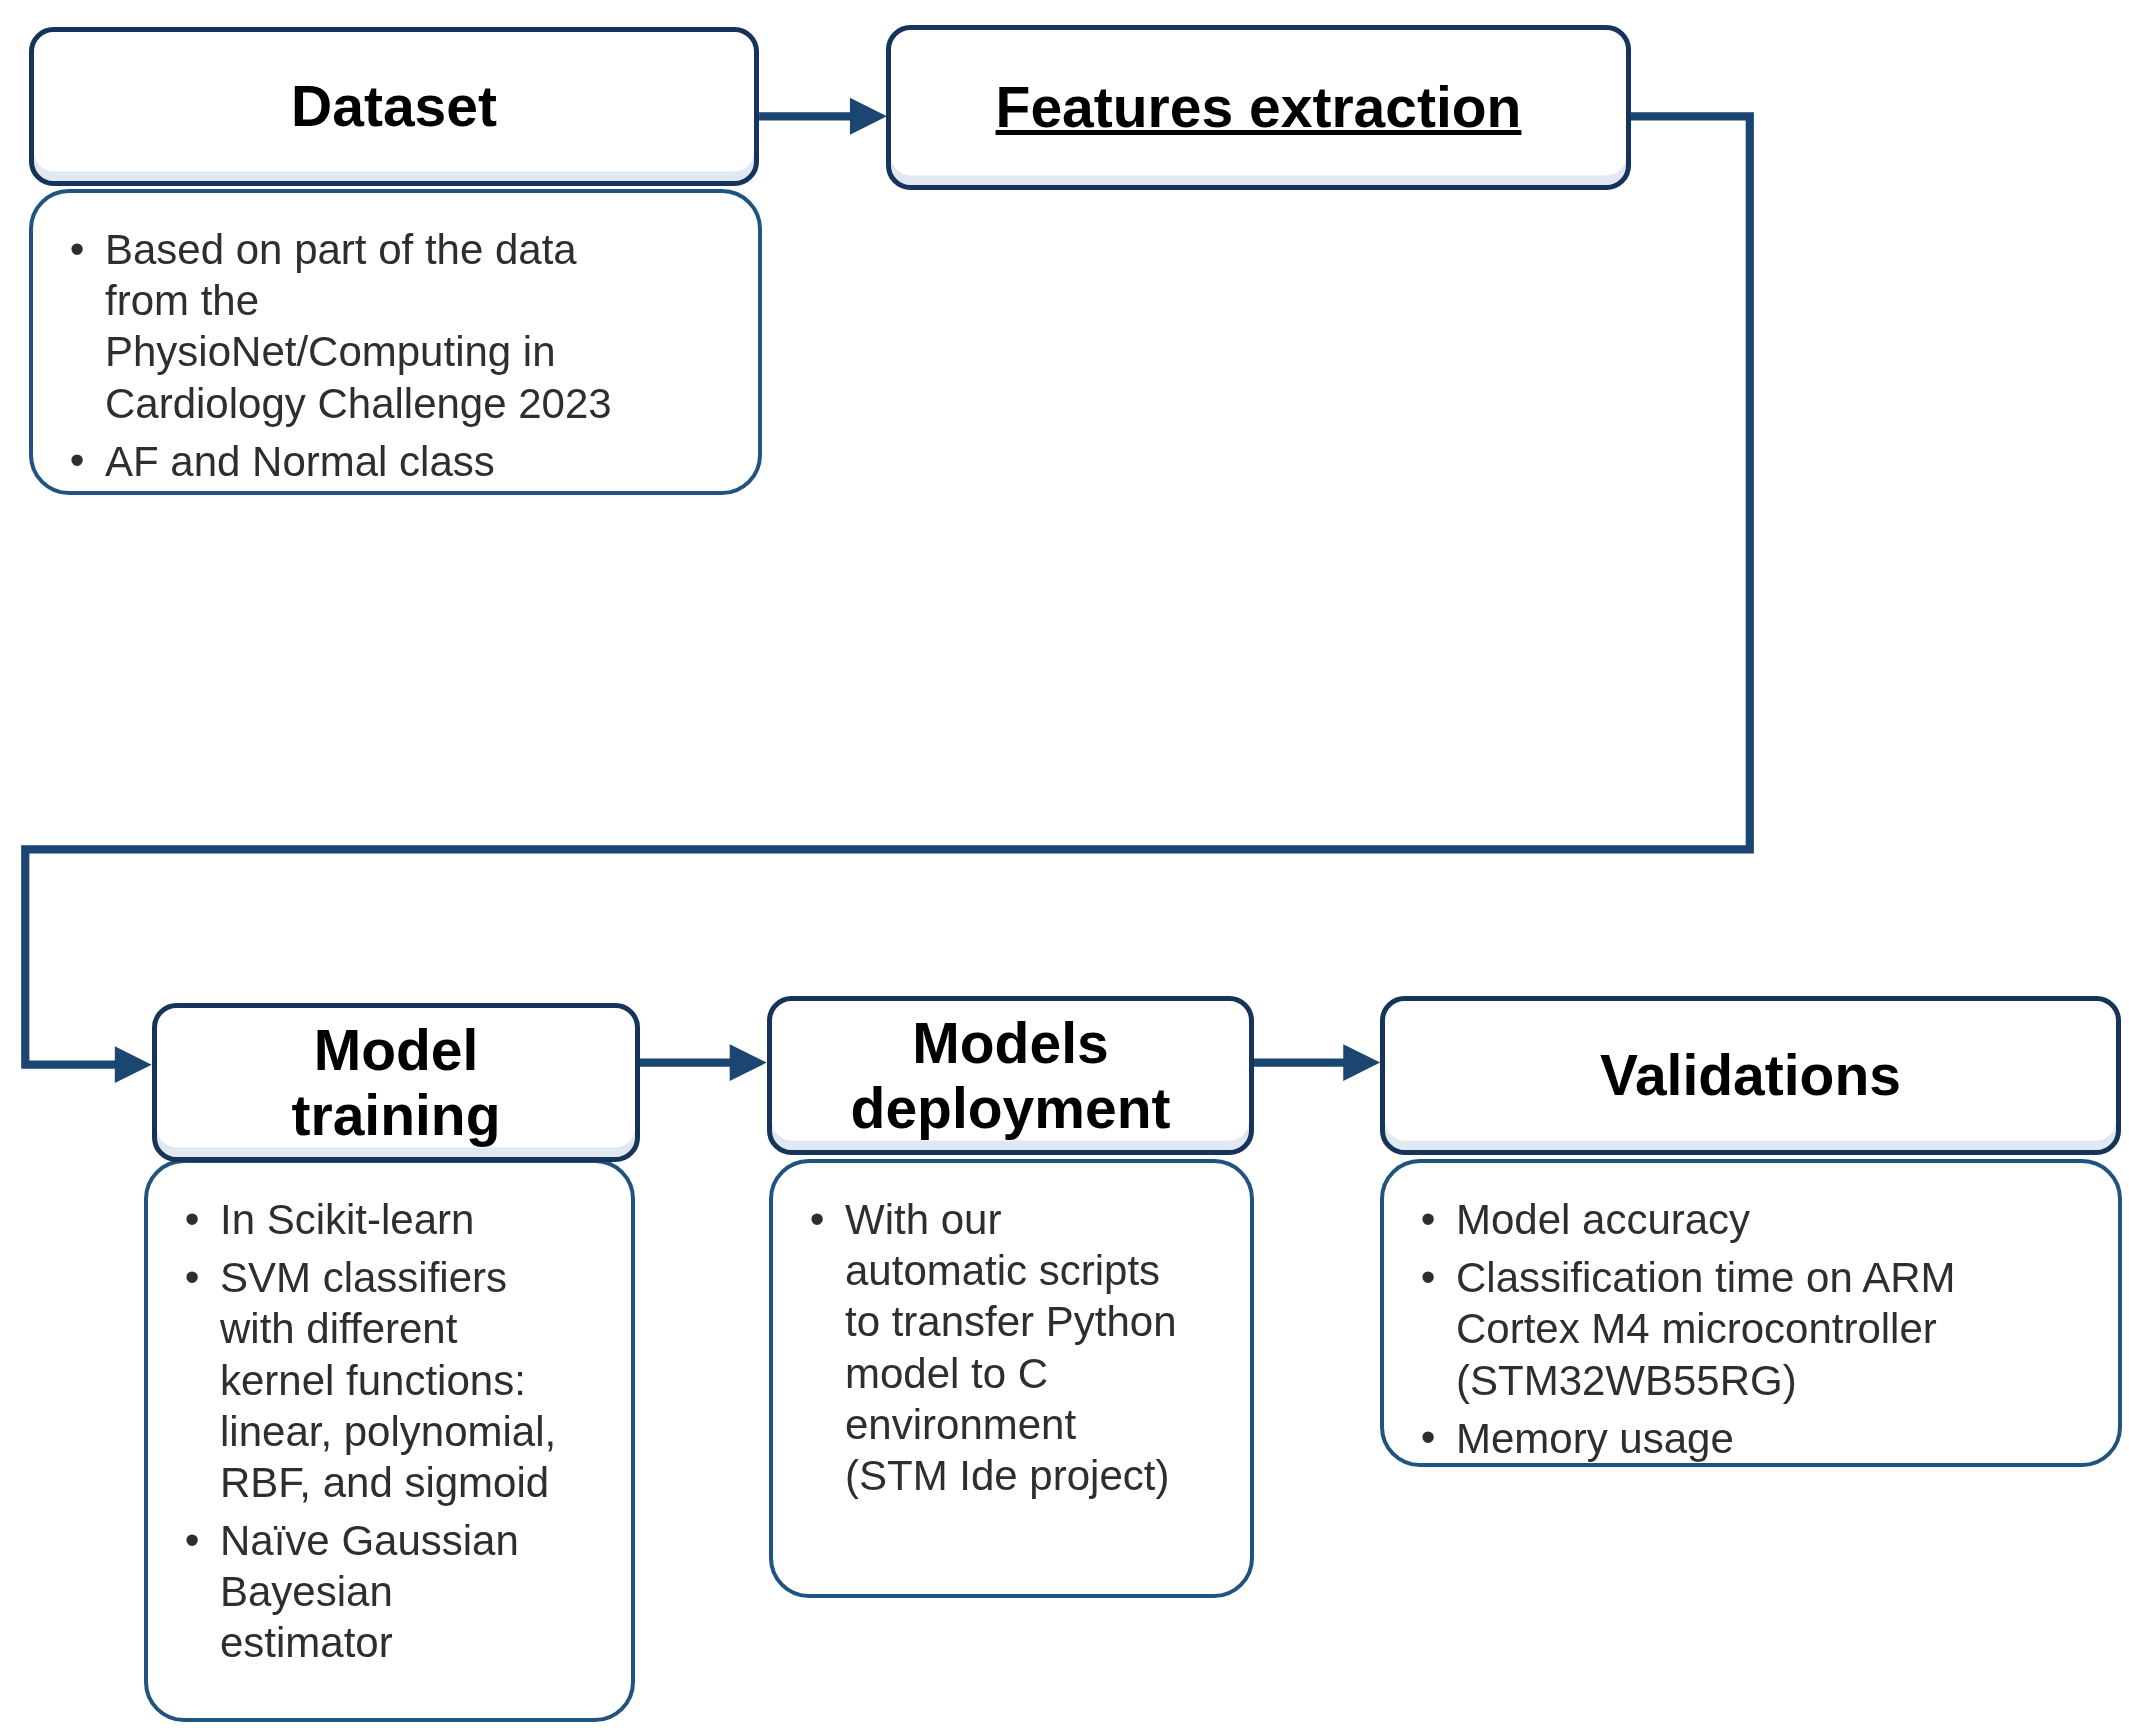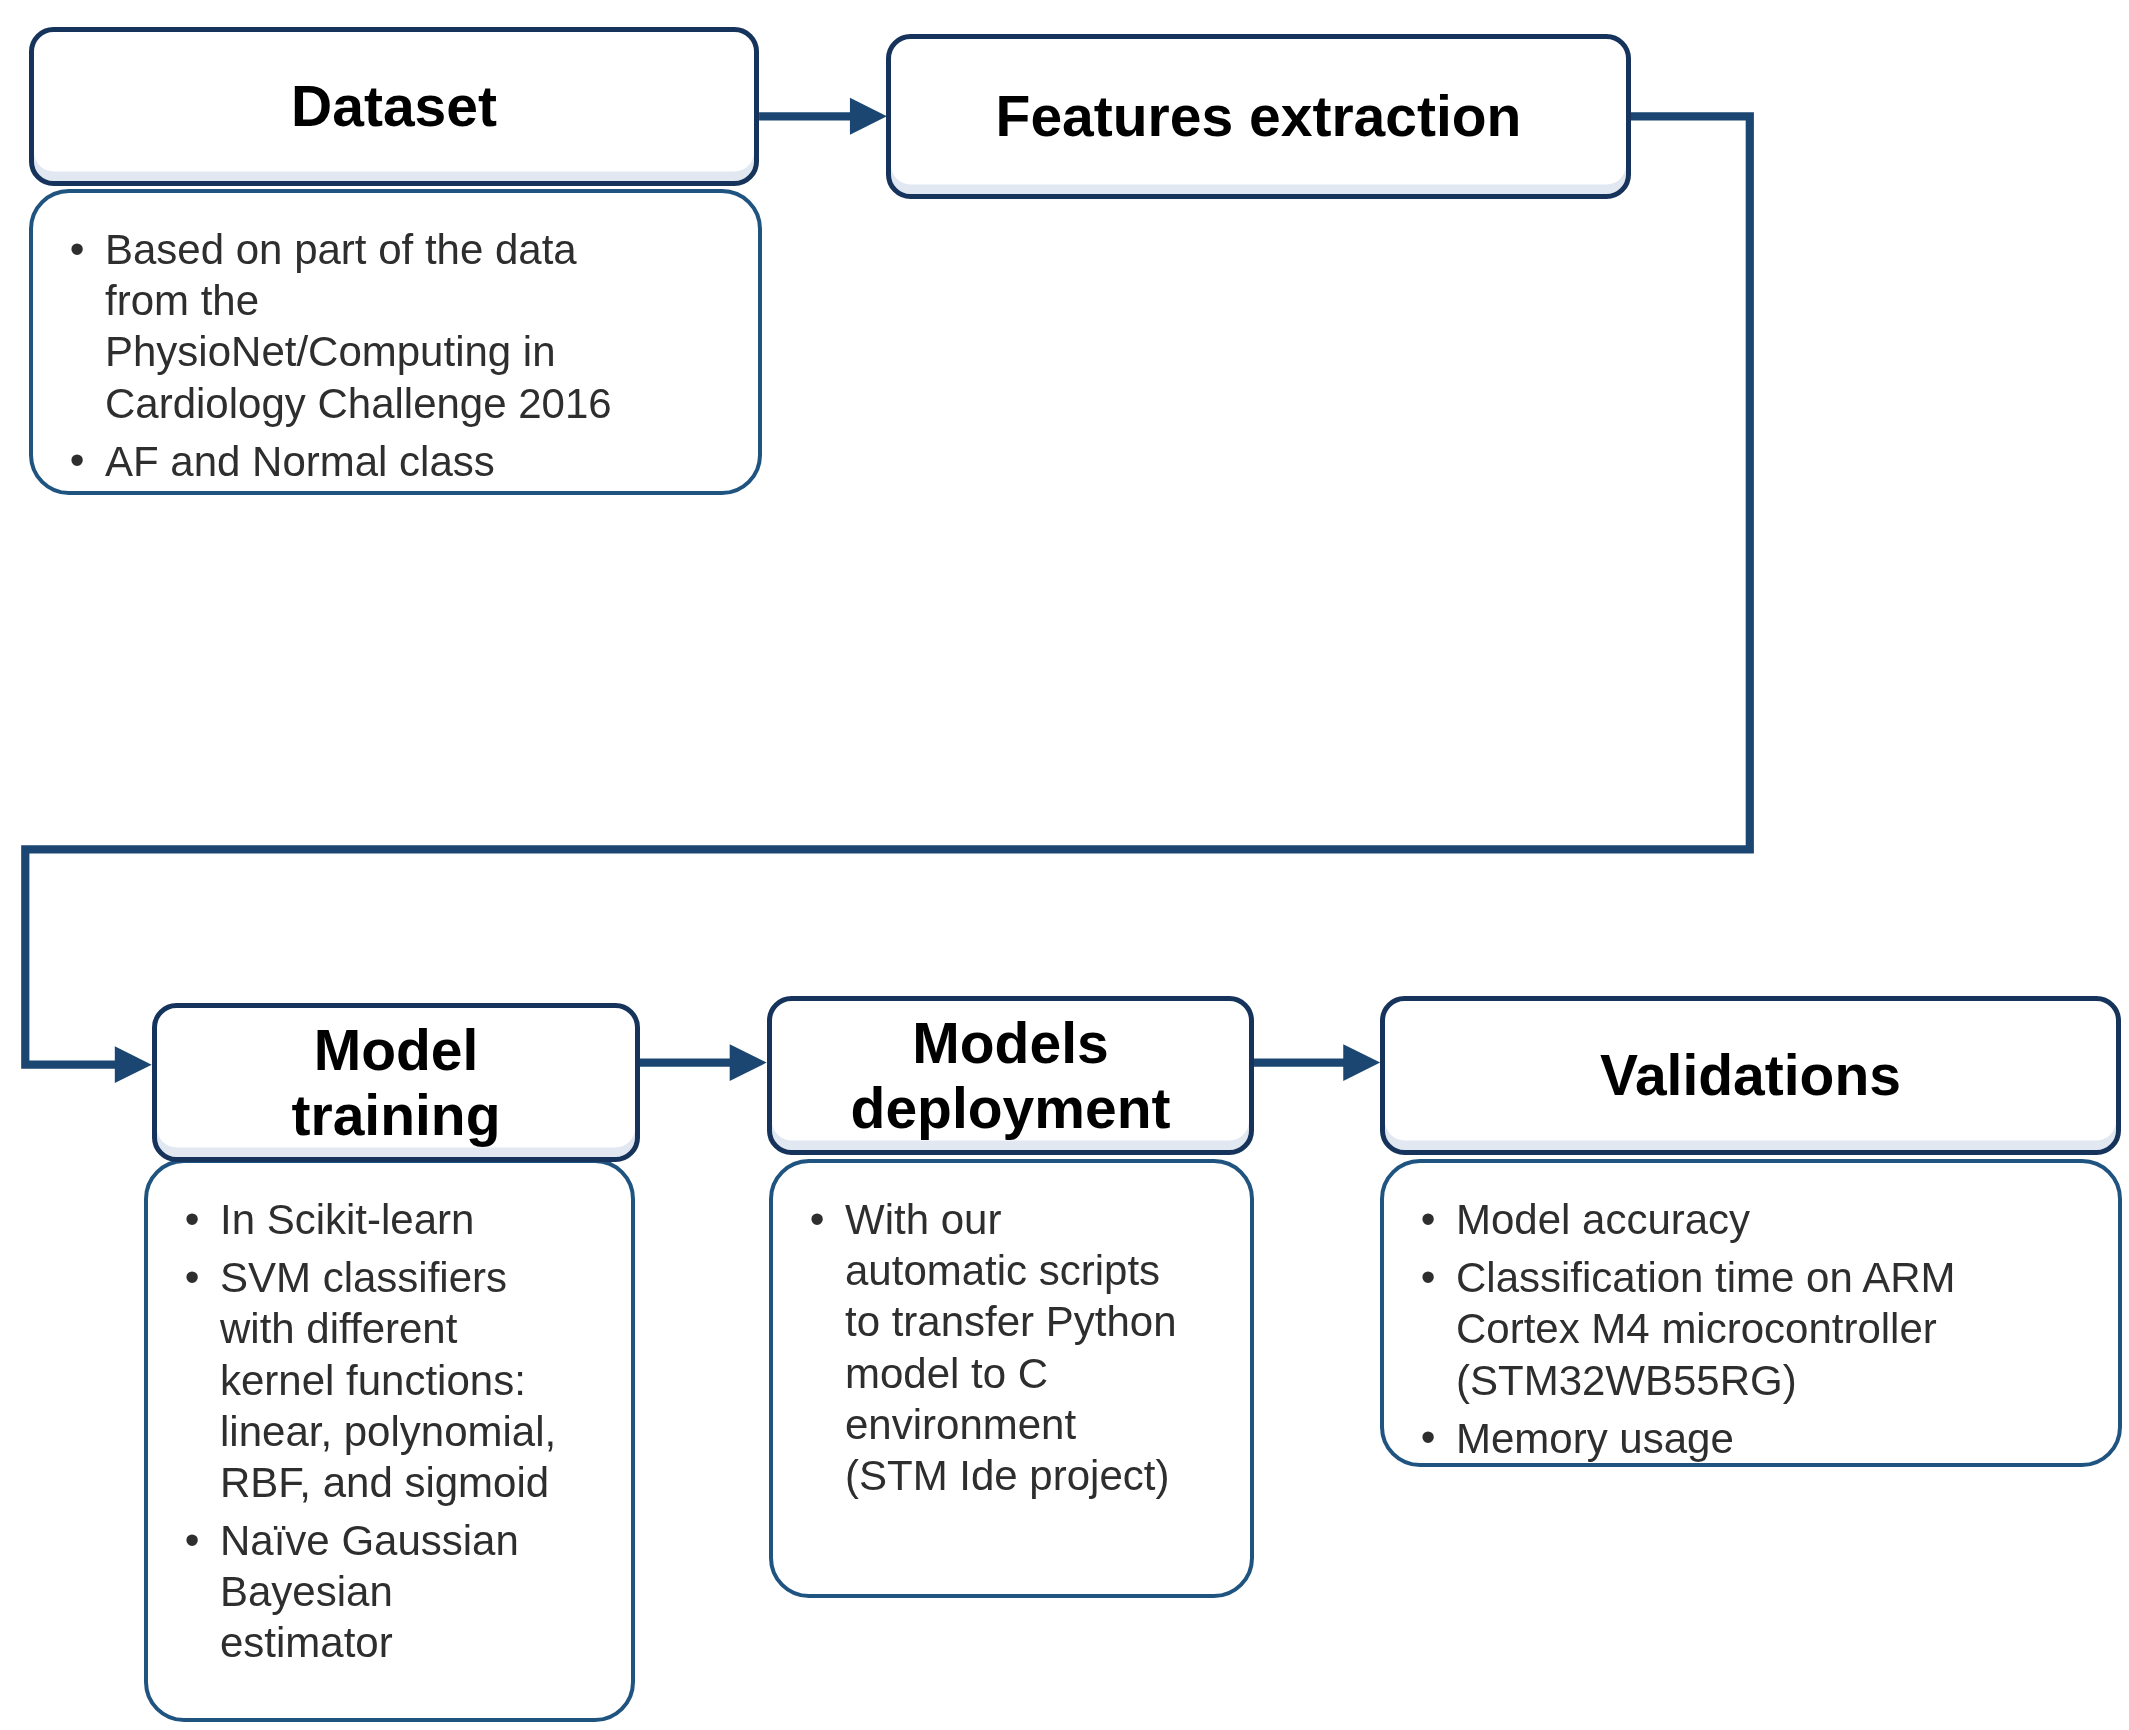--- a/index.html
+++ b/index.html
@@ -95,26 +95,26 @@
   </svg>
 
   <div class="box-title" style="left:29px; top:27px; width:730px; height:159px;">
     <span>Dataset</span>
   </div>
   <div class="box-content" style="left:29px; top:189px; width:733px; height:306px;">
     <ul class="bullets">
       <li class="bullet">Based on part of the data
 from the
 PhysioNet/Computing in
-Cardiology Challenge 2016</li>
+Cardiology Challenge 2023</li>
       <li class="bullet">AF and Normal class</li>
     </ul>
   </div>
 
-  <div class="box-title" style="left:886px; top:34px; width:745px; height:165px;">
+  <div class="box-title" style="left:886px; top:25px; width:745px; height:165px;text-decoration:underline;">
     <span>Features extraction</span>
   </div>
 
   <div class="box-title" style="left:152px; top:996px; width:488px; height:159px;margin-top:7px;">
     <span>Model
 training</span>
   </div>
   <div class="box-content" style="left:144px; top:1159px; width:491px; height:563px;">
     <ul class="bullets">
       <li class="bullet">In Scikit-learn</li>

